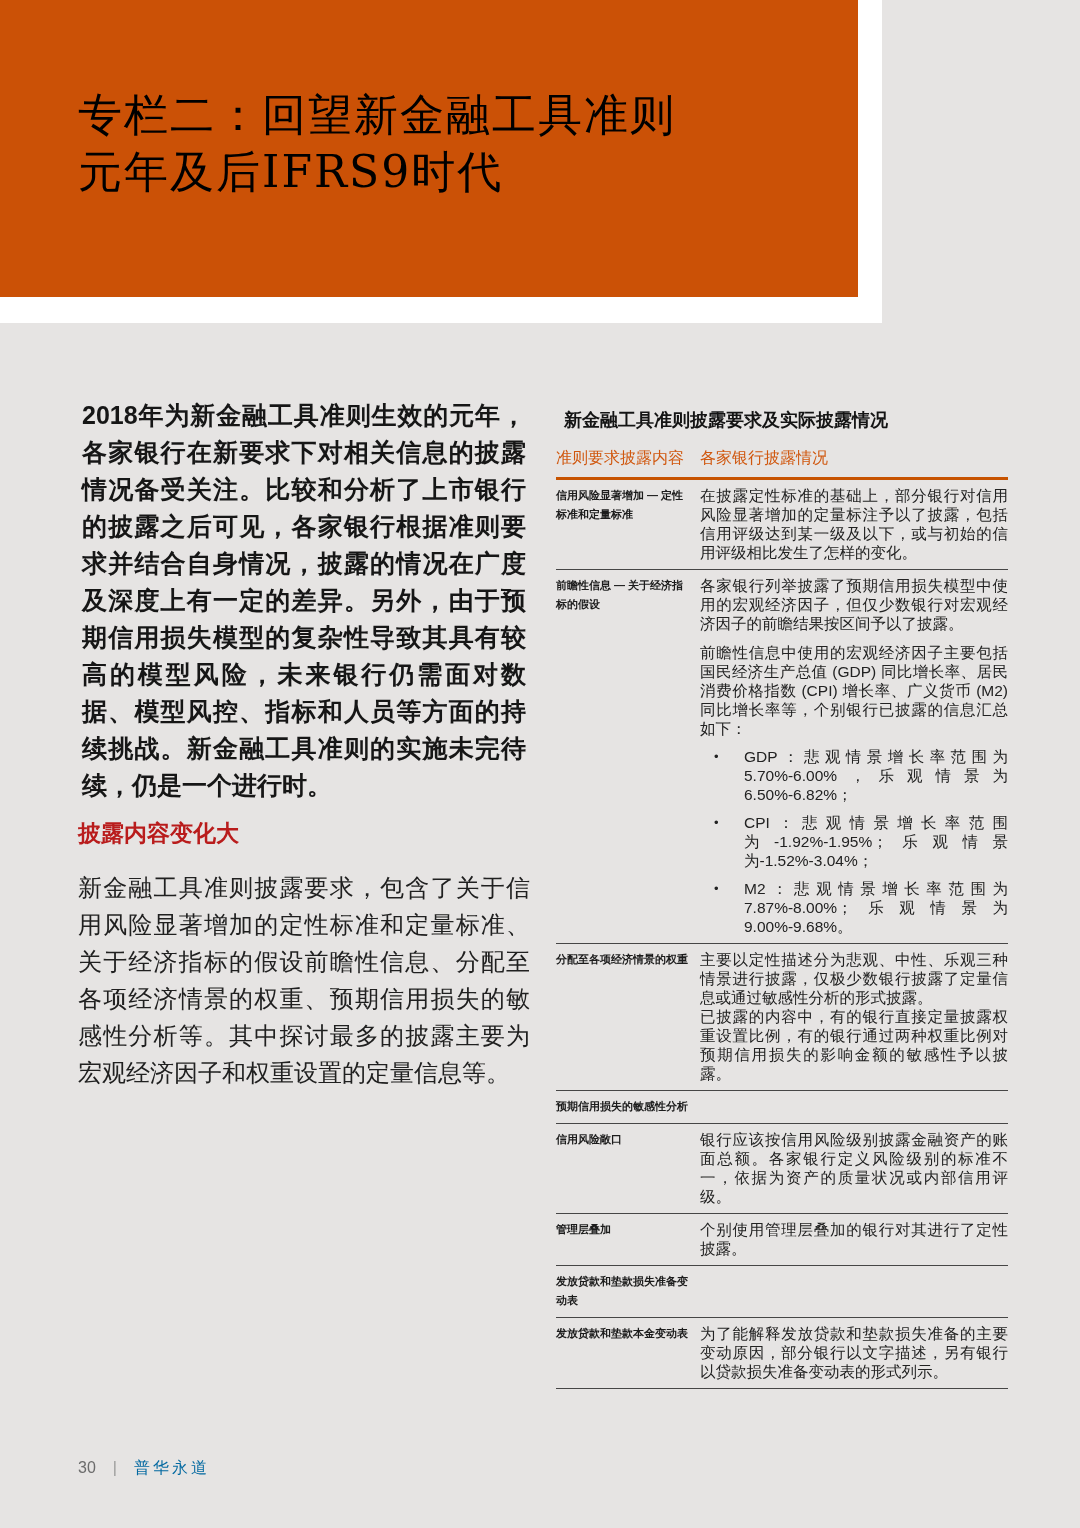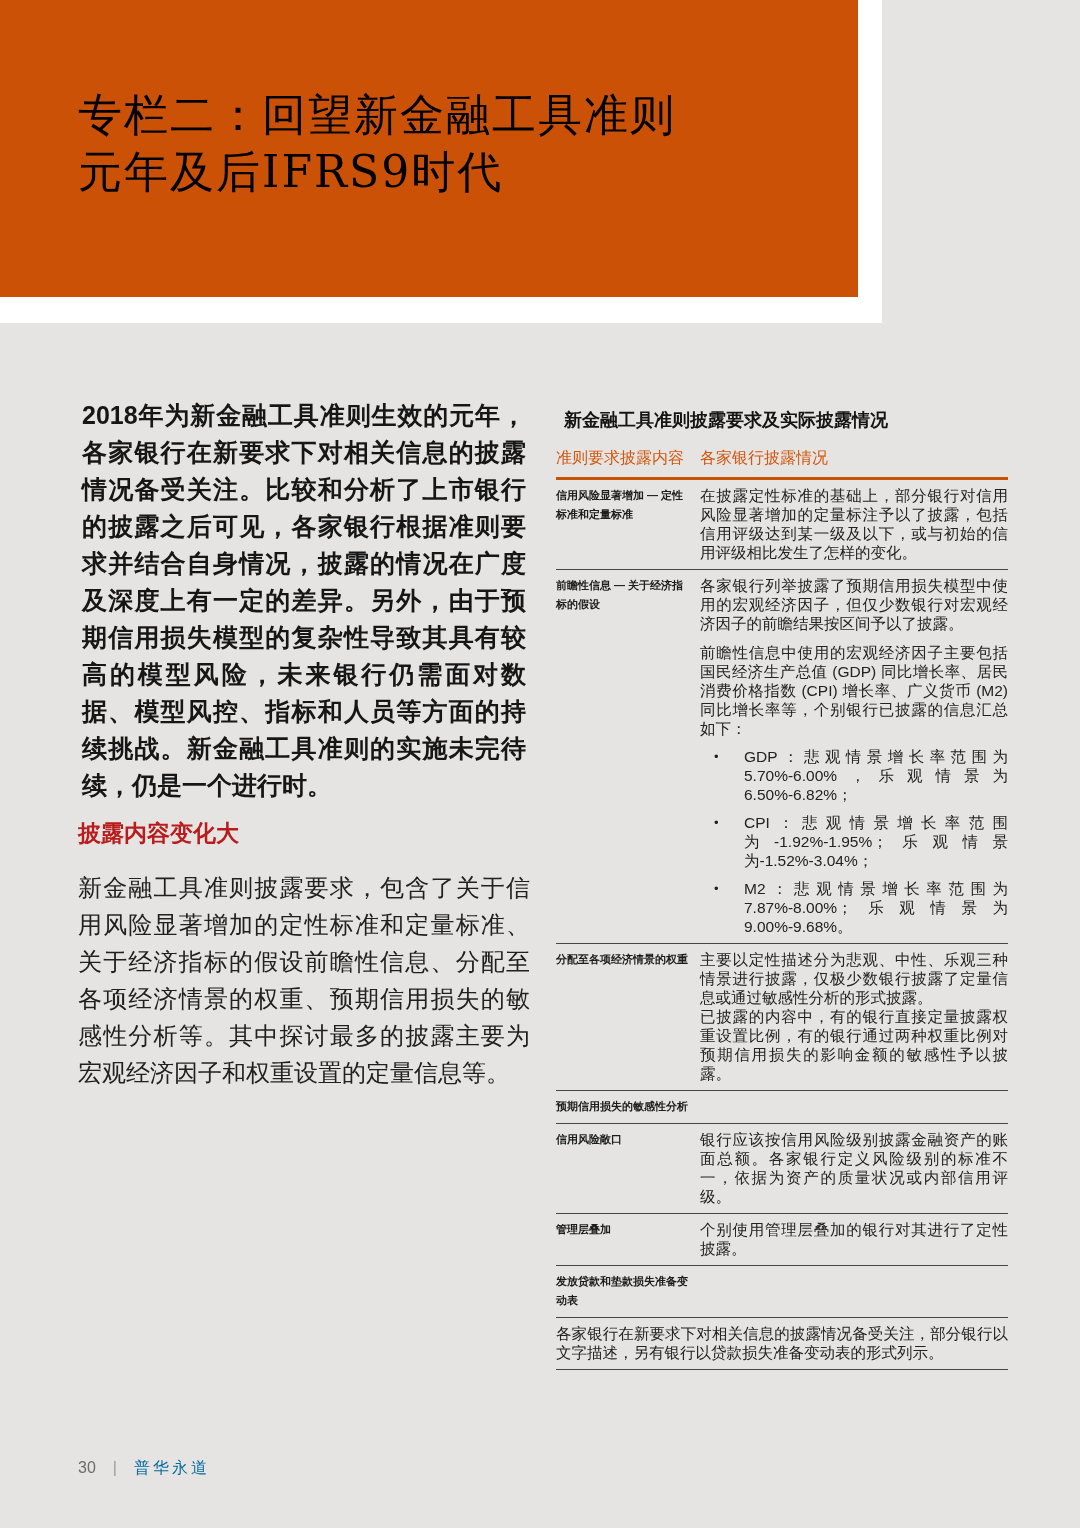--- a/index.html
+++ b/index.html
@@ -145,22 +145,23 @@
     <div class="cell-body">
             <p>个别使用管理层叠加的银行对其进行了定性披露。</p>
           </div>
   </div>
 
   <div class="tbl-row">
     <div class="cell-label">发放贷款和垫款损失准备变动表</div>
   </div>
 
   <div class="tbl-row">
+    <div class="cell-label">发放贷款和垫款本金变动表</div>
     <div class="cell-body">
-            <p>各家银行在新要求下对相关信息的披露情况备受关注，部分银行以文字描述，另有银行以贷款损失准备变动表的形式列示。</p>
+            <p>为了能解释发放贷款和垫款损失准备的主要变动原因，部分银行以文字描述，另有银行以贷款损失准备变动表的形式列示。</p>
           </div>
   </div>
 </div>
   </div>
 
   <div class="footer">
     <span>30</span><span class="sep">|</span><span class="brand">普华永道</span>
   </div>
 
 </div>

